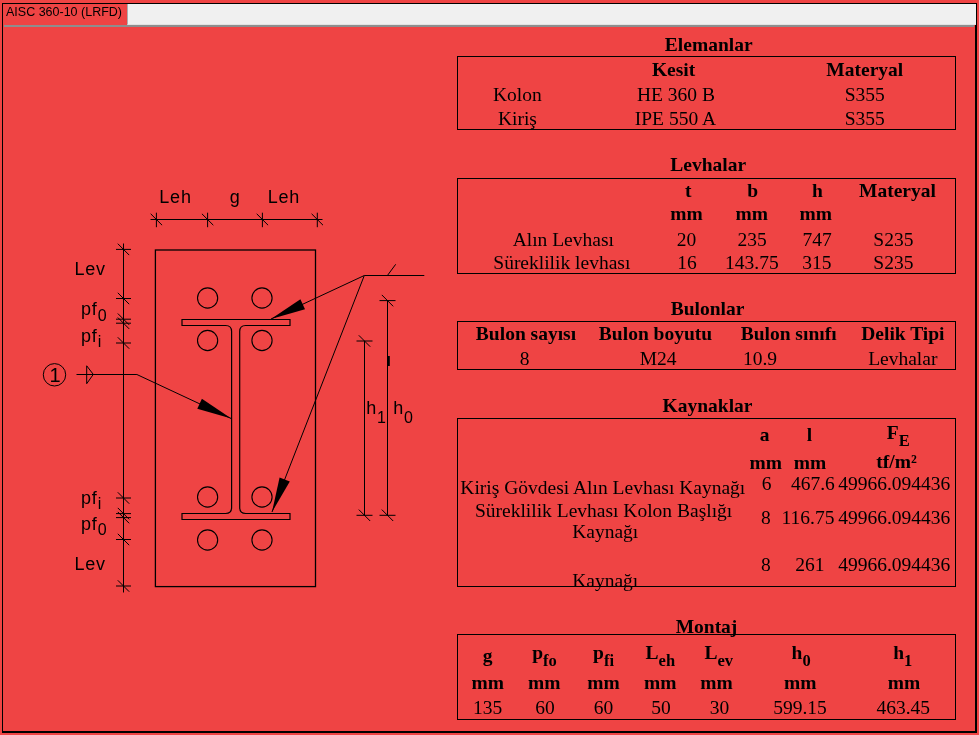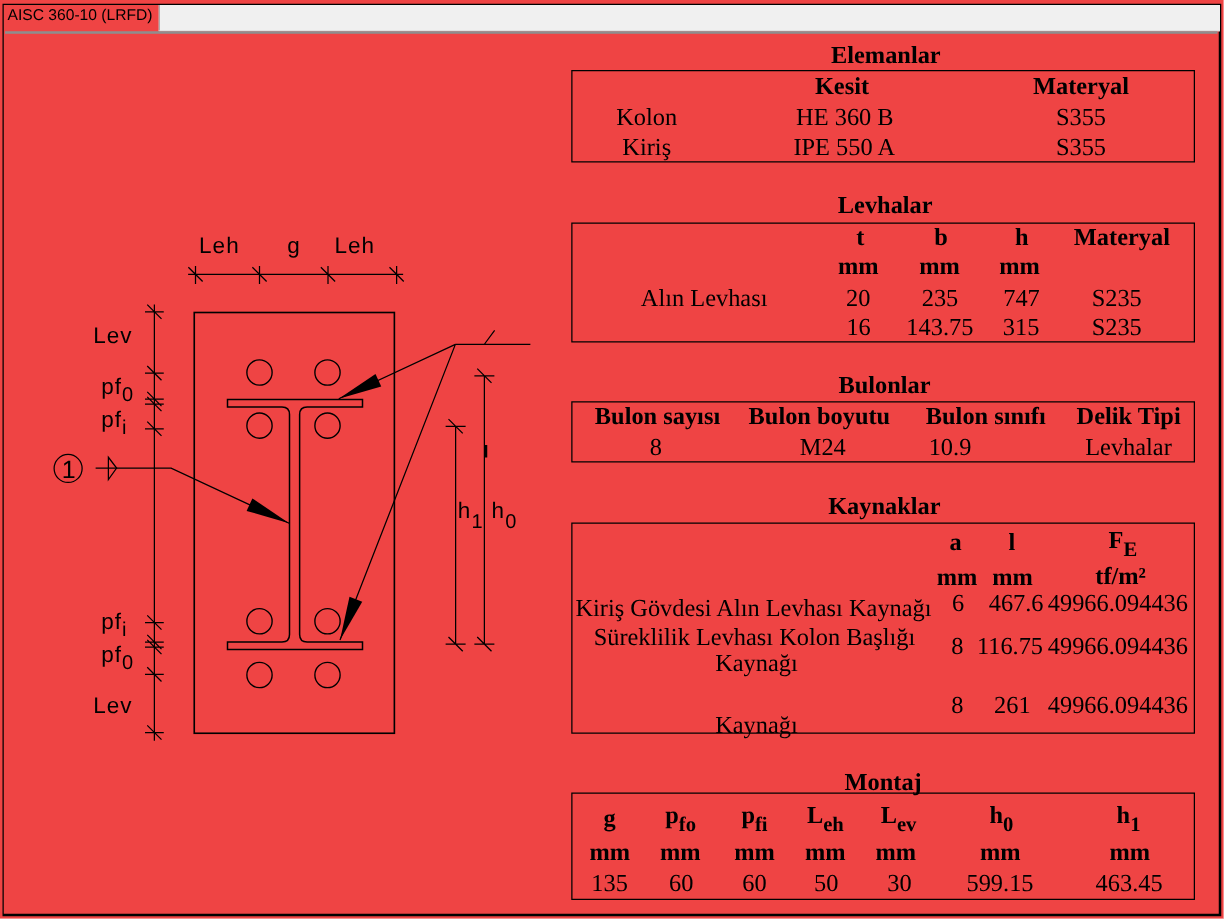--- a/index.html
+++ b/index.html
@@ -86,20 +86,21 @@
 <div class="t b" style="left:817.4px;top:190.7px">h</div>
 <div class="t b" style="left:897.5px;top:190.7px">Materyal</div>
 <div class="t b" style="left:686.6px;top:213.6px">mm</div>
 <div class="t b" style="left:751.7px;top:213.6px">mm</div>
 <div class="t b" style="left:815.7px;top:213.6px">mm</div>
 <div class="t" style="left:563.3px;top:240.2px">Alın Levhası</div>
 <div class="t" style="left:686.6px;top:240.2px">20</div>
 <div class="t" style="left:752px;top:240.2px">235</div>
 <div class="t" style="left:817.2px;top:240.2px">747</div>
 <div class="t" style="left:893.4px;top:240.2px">S235</div>
+<div class="t" style="left:561.8px;top:263.2px">Süreklilik levhası</div>
 <div class="t" style="left:686.9px;top:263.2px">16</div>
 <div class="t" style="left:751.9px;top:263.2px">143.75</div>
 <div class="t" style="left:816.9px;top:263.2px">315</div>
 <div class="t" style="left:893.4px;top:263.2px">S235</div>
 
 <div class="t ttl" style="left:707.6px;top:309.4px">Bulonlar</div>
 <div class="box" style="left:457px;top:321px;width:499px;height:48.5px"></div>
 <div class="t b" style="left:526px;top:334.4px">Bulon sayısı</div>
 <div class="t b" style="left:655.5px;top:334.4px">Bulon boyutu</div>
 <div class="t b" style="left:788.6px;top:334.4px">Bulon sınıfı</div>

